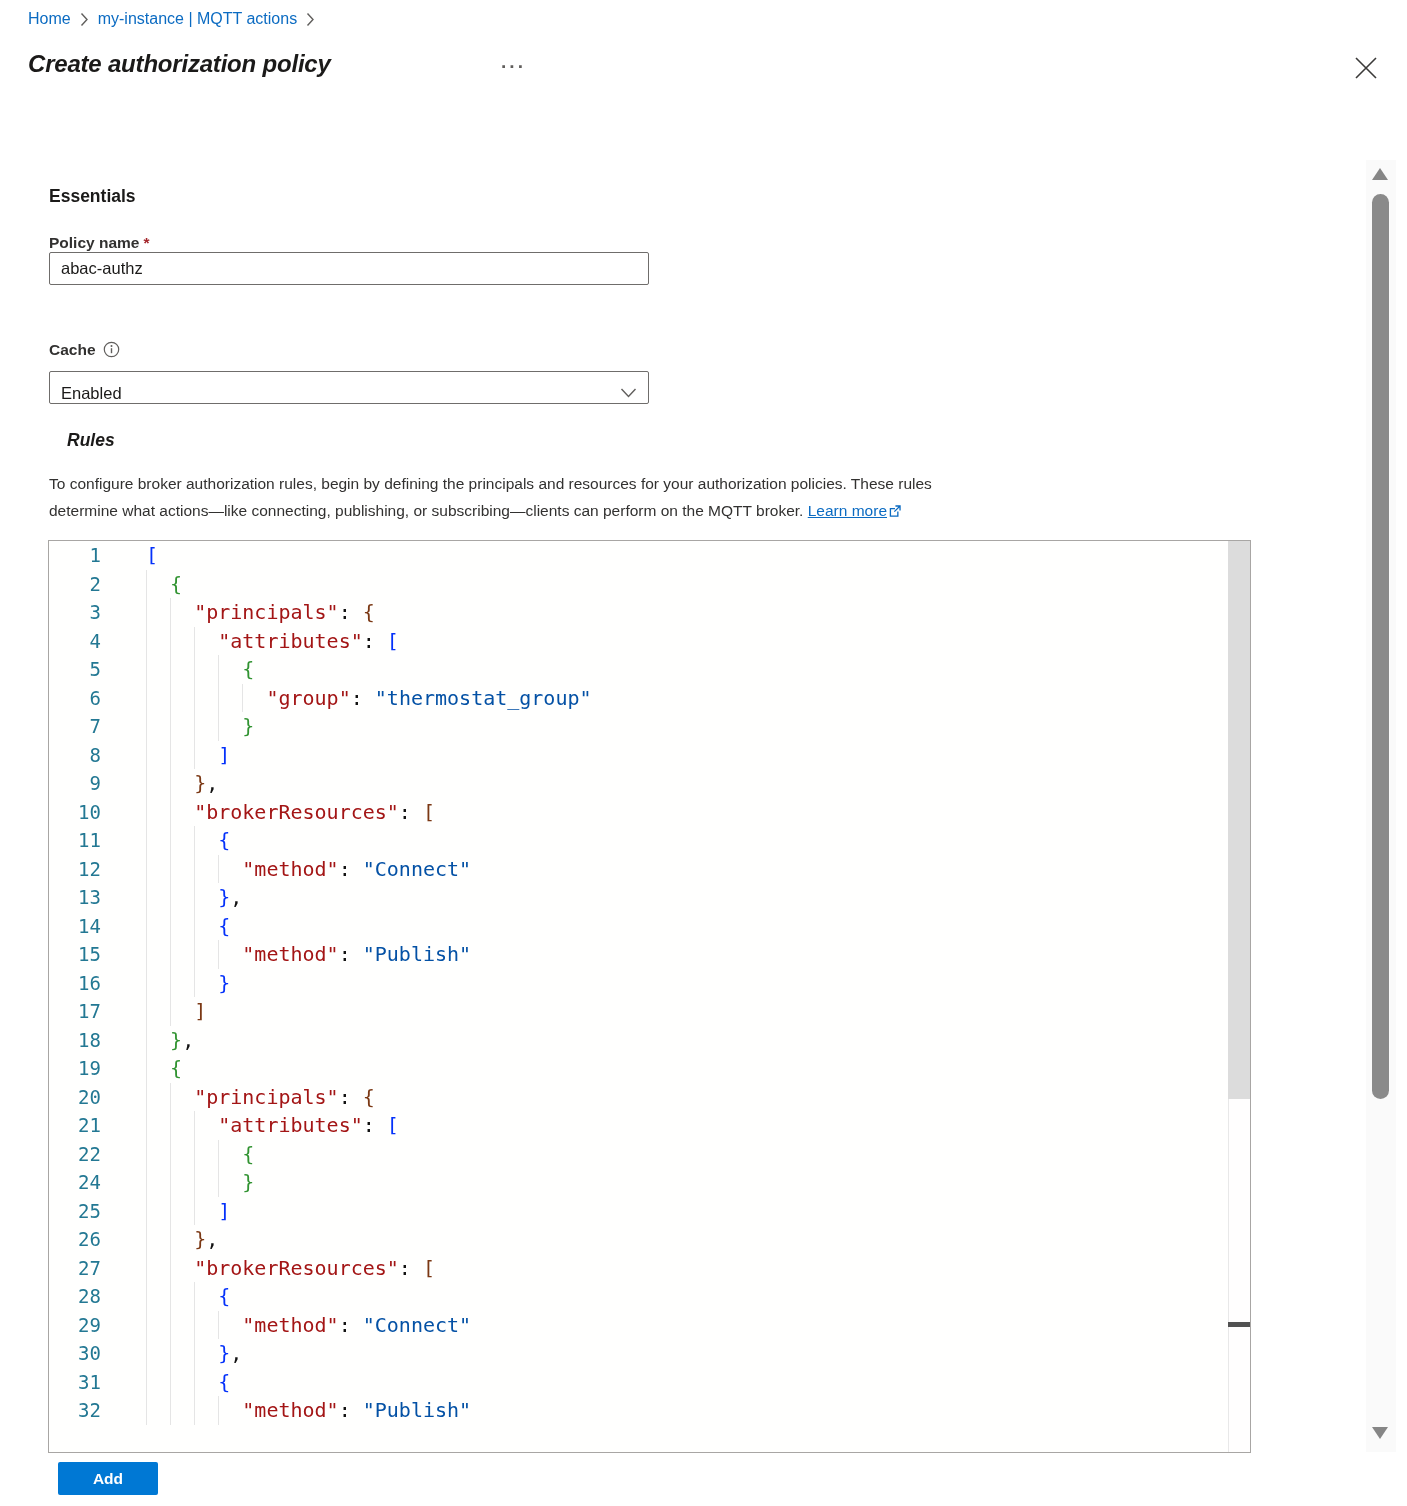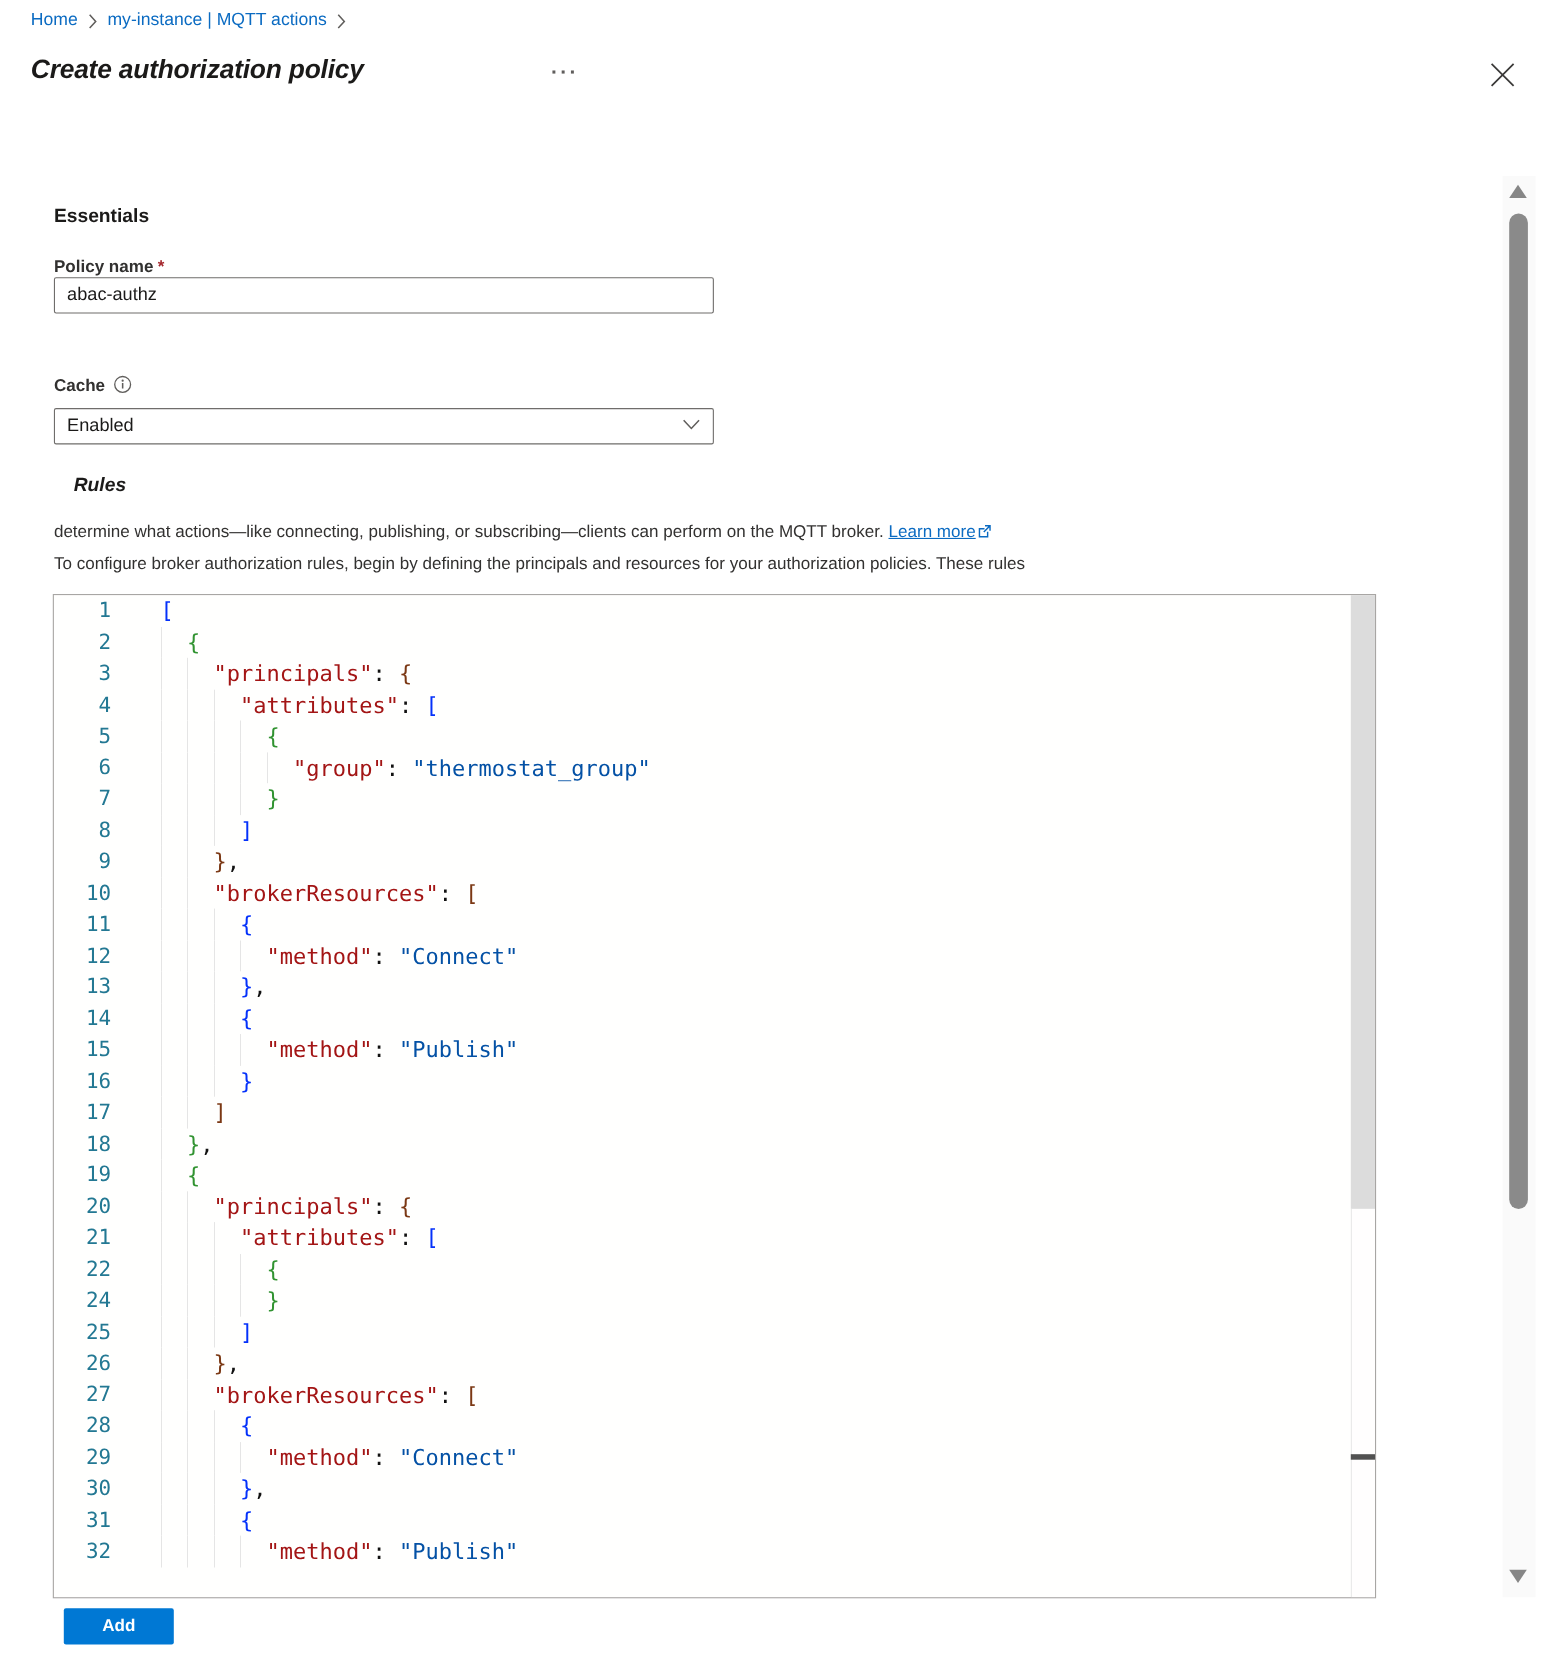--- a/index.html
+++ b/index.html
@@ -124,39 +124,39 @@
 
 <div class="abs field-label" style="left:49px; top:341px;">
   <span>Cache</span><span class="info-icon">
     <svg width="17" height="17" viewBox="0 0 17 17">
       <circle cx="8.5" cy="8.5" r="7.2" fill="none" stroke="#605e5c" stroke-width="1.2"></circle>
       <circle cx="8.5" cy="5.1" r="1" fill="#605e5c"></circle>
       <rect x="7.8" y="7.2" width="1.4" height="5" fill="#605e5c"></rect>
     </svg>
   </span>
 </div>
-<div class="abs dropdown" style="top:371px;">
+<div class="abs dropdown" style="top:371px;align-items:flex-end;">
   <span class="val">Enabled</span>
   <span>
     <svg width="17" height="12" viewBox="0 0 17 12">
         <path d="M1.5 2 L8.5 9.5 L15.5 2" fill="none" stroke="#605e5c" stroke-width="1.4"></path>
       </svg>
   </span>
 </div>
 
 <h2 class="abs section-heading" style="left:67px; top:430px;font-style:italic;">Rules</h2>
 <div class="abs rules-desc">
+  <span style="display:block;">To configure broker authorization rules, begin by defining the principals and resources for your authorization policies. These rules</span>
   <span style="display:block;">
     <span>determine what actions—like connecting, publishing, or subscribing—clients can perform on the MQTT broker.</span>
     <a class="learn-more">Learn more</a><span class="ext-icon"><svg width="14" height="14" viewBox="0 0 16 16">
           <path d="M2 4.5 h6 v1.5 H3.5 v7 h7 V8.5 H12 v6 H2 Z" fill="#0b6bc2"></path>
           <path d="M8.5 1.5 h6 v6 h-1.5 V4.06 L7.8 9.26 6.74 8.2 l5.14-5.2 H8.5 Z" fill="#0b6bc2"></path>
         </svg></span>
   </span>
-  <span style="display:block;">To configure broker authorization rules, begin by defining the principals and resources for your authorization policies. These rules</span>
 </div>
 
 <div class="abs editor" role="textbox">
   <div>
       <div class="code-row"><div class="ln">1</div><div class="code" style="--n: 0;"><span class="tk-b1">[</span></div></div>
       <div class="code-row"><div class="ln">2</div><div class="code" style="--n: 2;"><span class="tk-b2">{</span></div></div>
       <div class="code-row"><div class="ln">3</div><div class="code" style="--n: 4;"><span class="tk-key">"principals"</span><span class="tk-punct">: </span><span class="tk-b3">{</span></div></div>
       <div class="code-row"><div class="ln">4</div><div class="code" style="--n: 6;"><span class="tk-key">"attributes"</span><span class="tk-punct">: </span><span class="tk-b1">[</span></div></div>
       <div class="code-row"><div class="ln">5</div><div class="code" style="--n: 8;"><span class="tk-b2">{</span></div></div>
       <div class="code-row"><div class="ln">6</div><div class="code" style="--n: 10;"><span class="tk-key">"group"</span><span class="tk-punct">: </span><span class="tk-val">"thermostat_group"</span></div></div>

